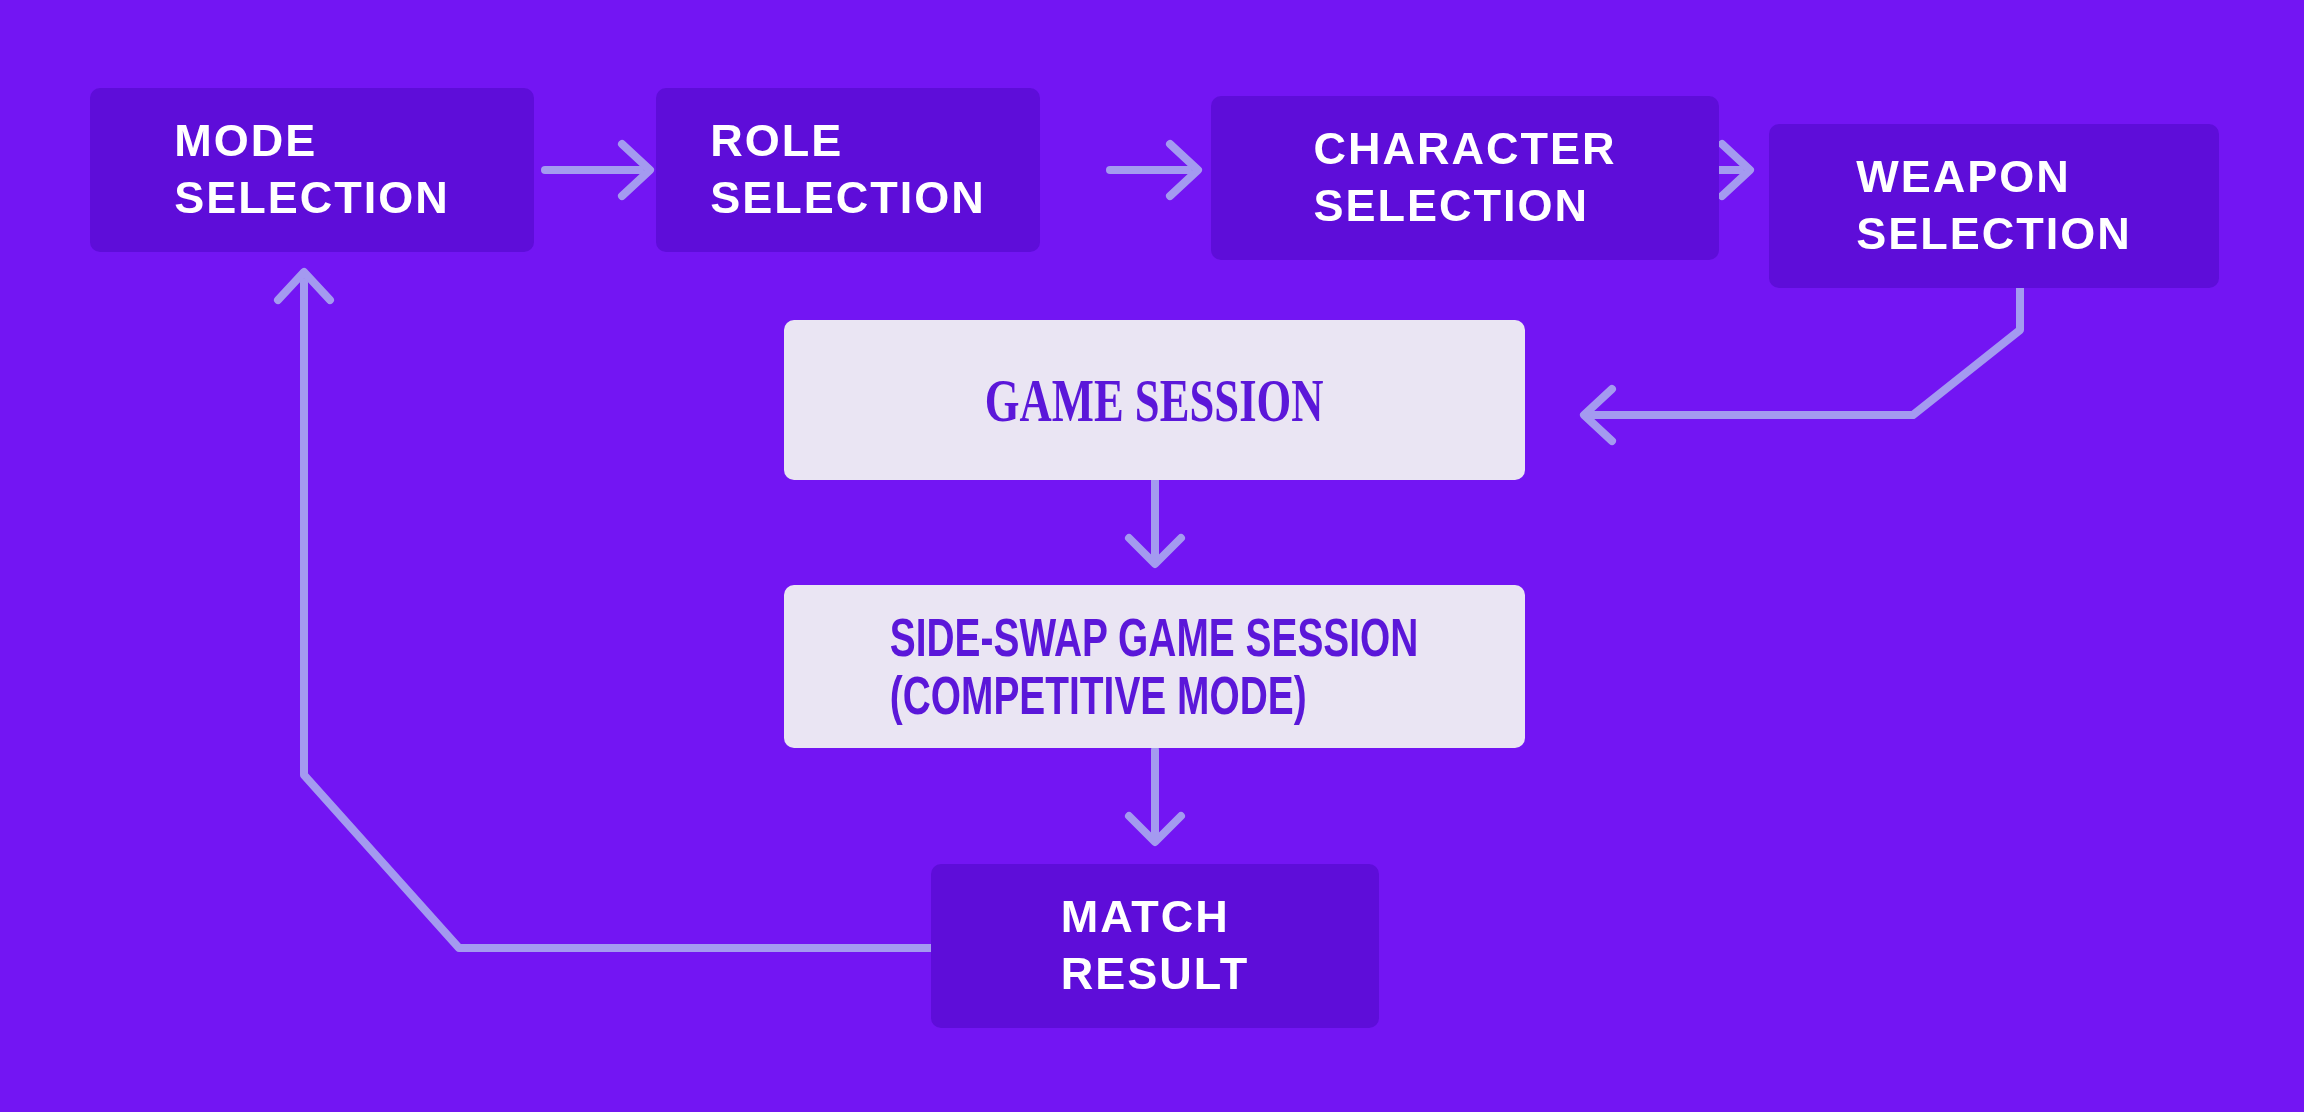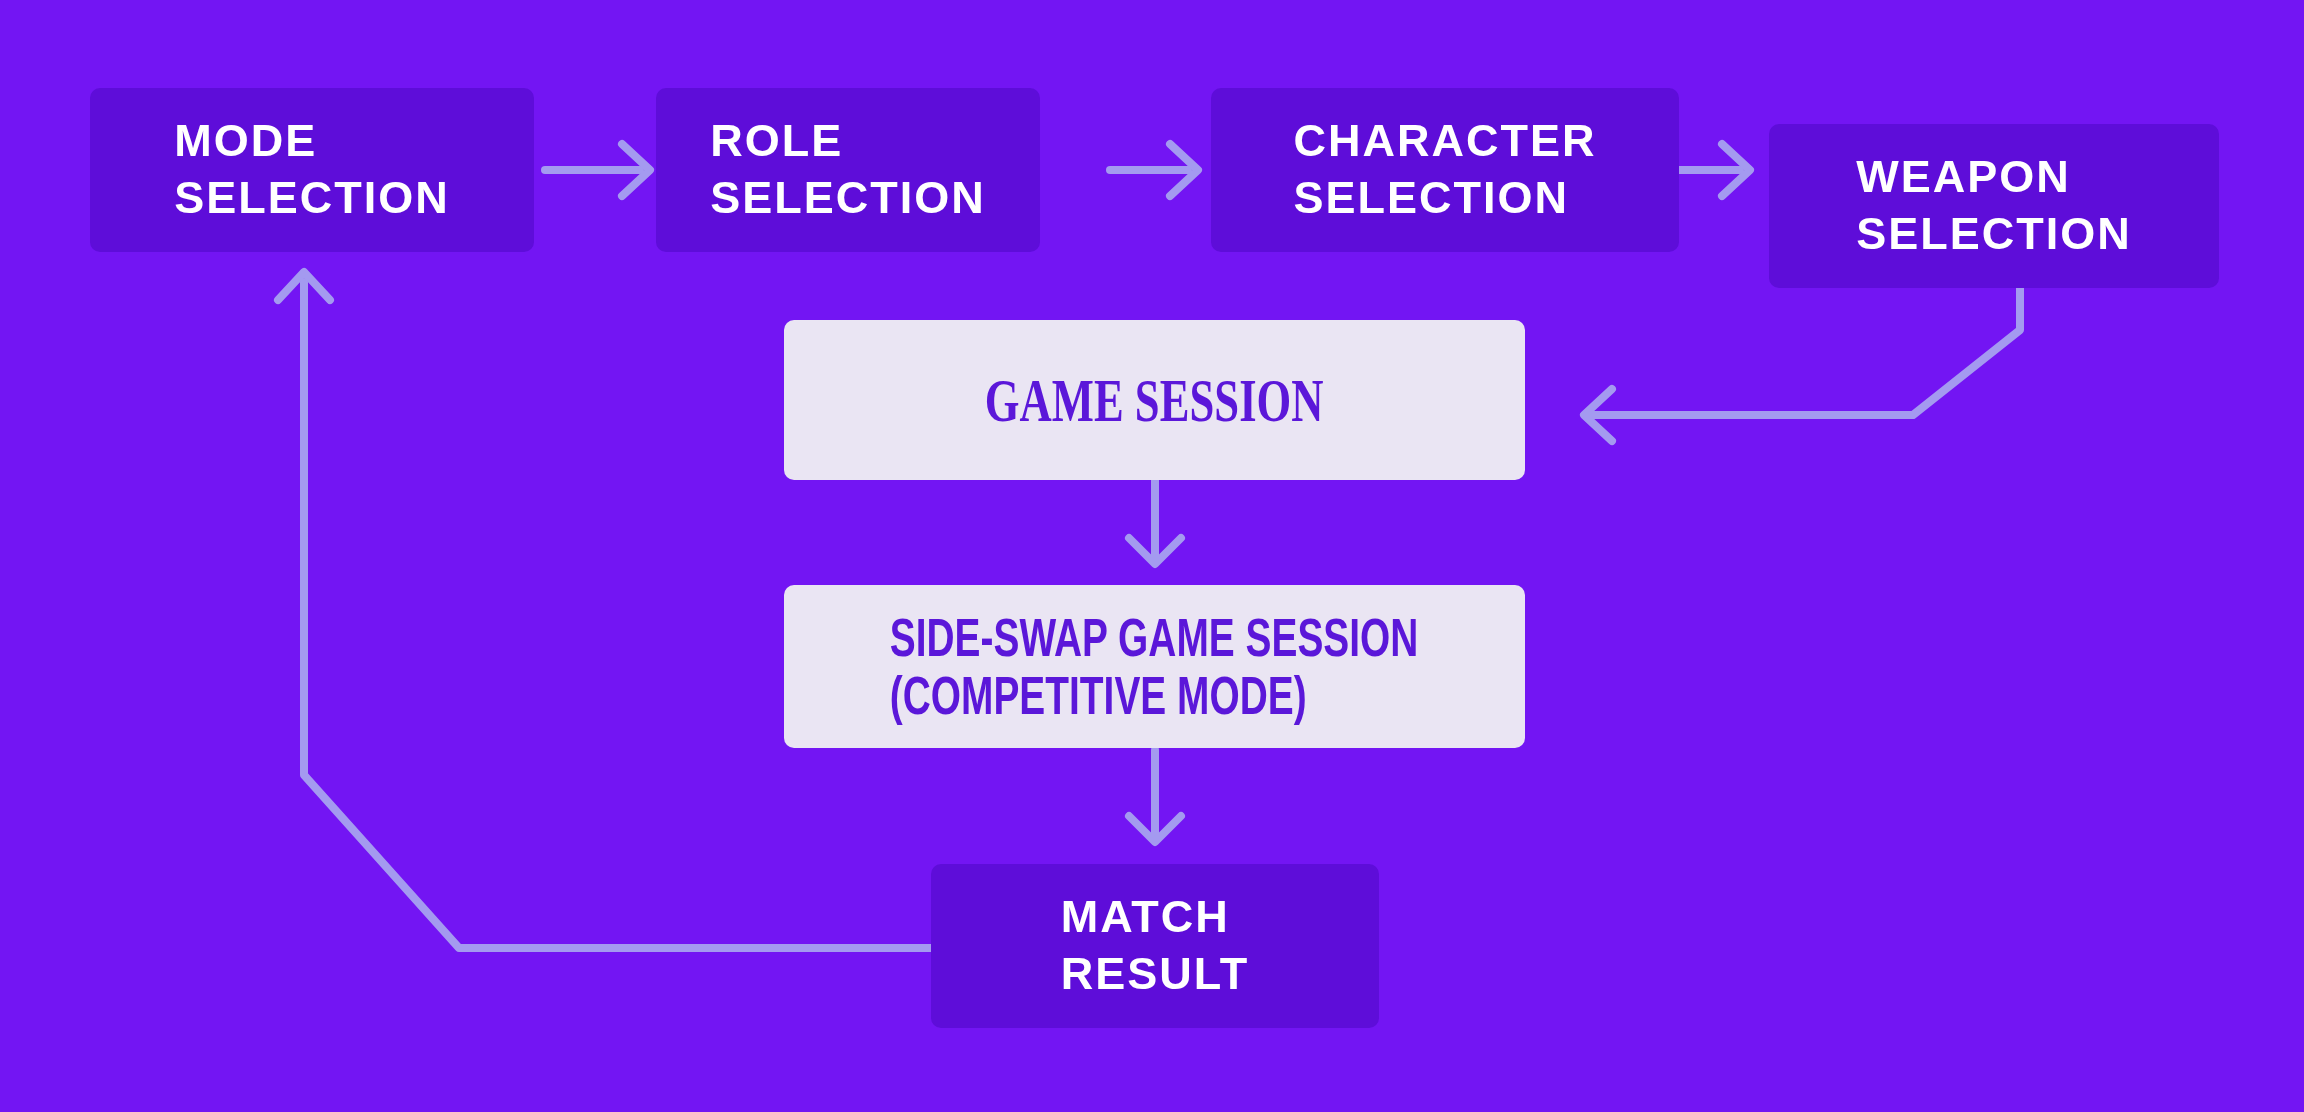--- a/index.html
+++ b/index.html
@@ -117,21 +117,21 @@
     </div>
   </div>
 
   <div class="node dark" style="left:656px; top:88px; width:384px; height:164px;">
     <div class="label-white">
       <span class="line">ROLE</span>
       <span class="line">SELECTION</span>
     </div>
   </div>
 
-  <div class="node dark" style="left:1211px; top:88px; width:468px; height:164px;">
+  <div class="node dark" style="left:1211px; top:96px; width:508px; height:164px;">
     <div class="label-white">
       <span class="line">CHARACTER</span>
       <span class="line">SELECTION</span>
     </div>
   </div>
 
   <div class="node dark" style="left:1769px; top:88px; width:450px; height:164px;margin-top:36px;">
     <div class="label-white">
       <span class="line">WEAPON</span>
       <span class="line">SELECTION</span>

